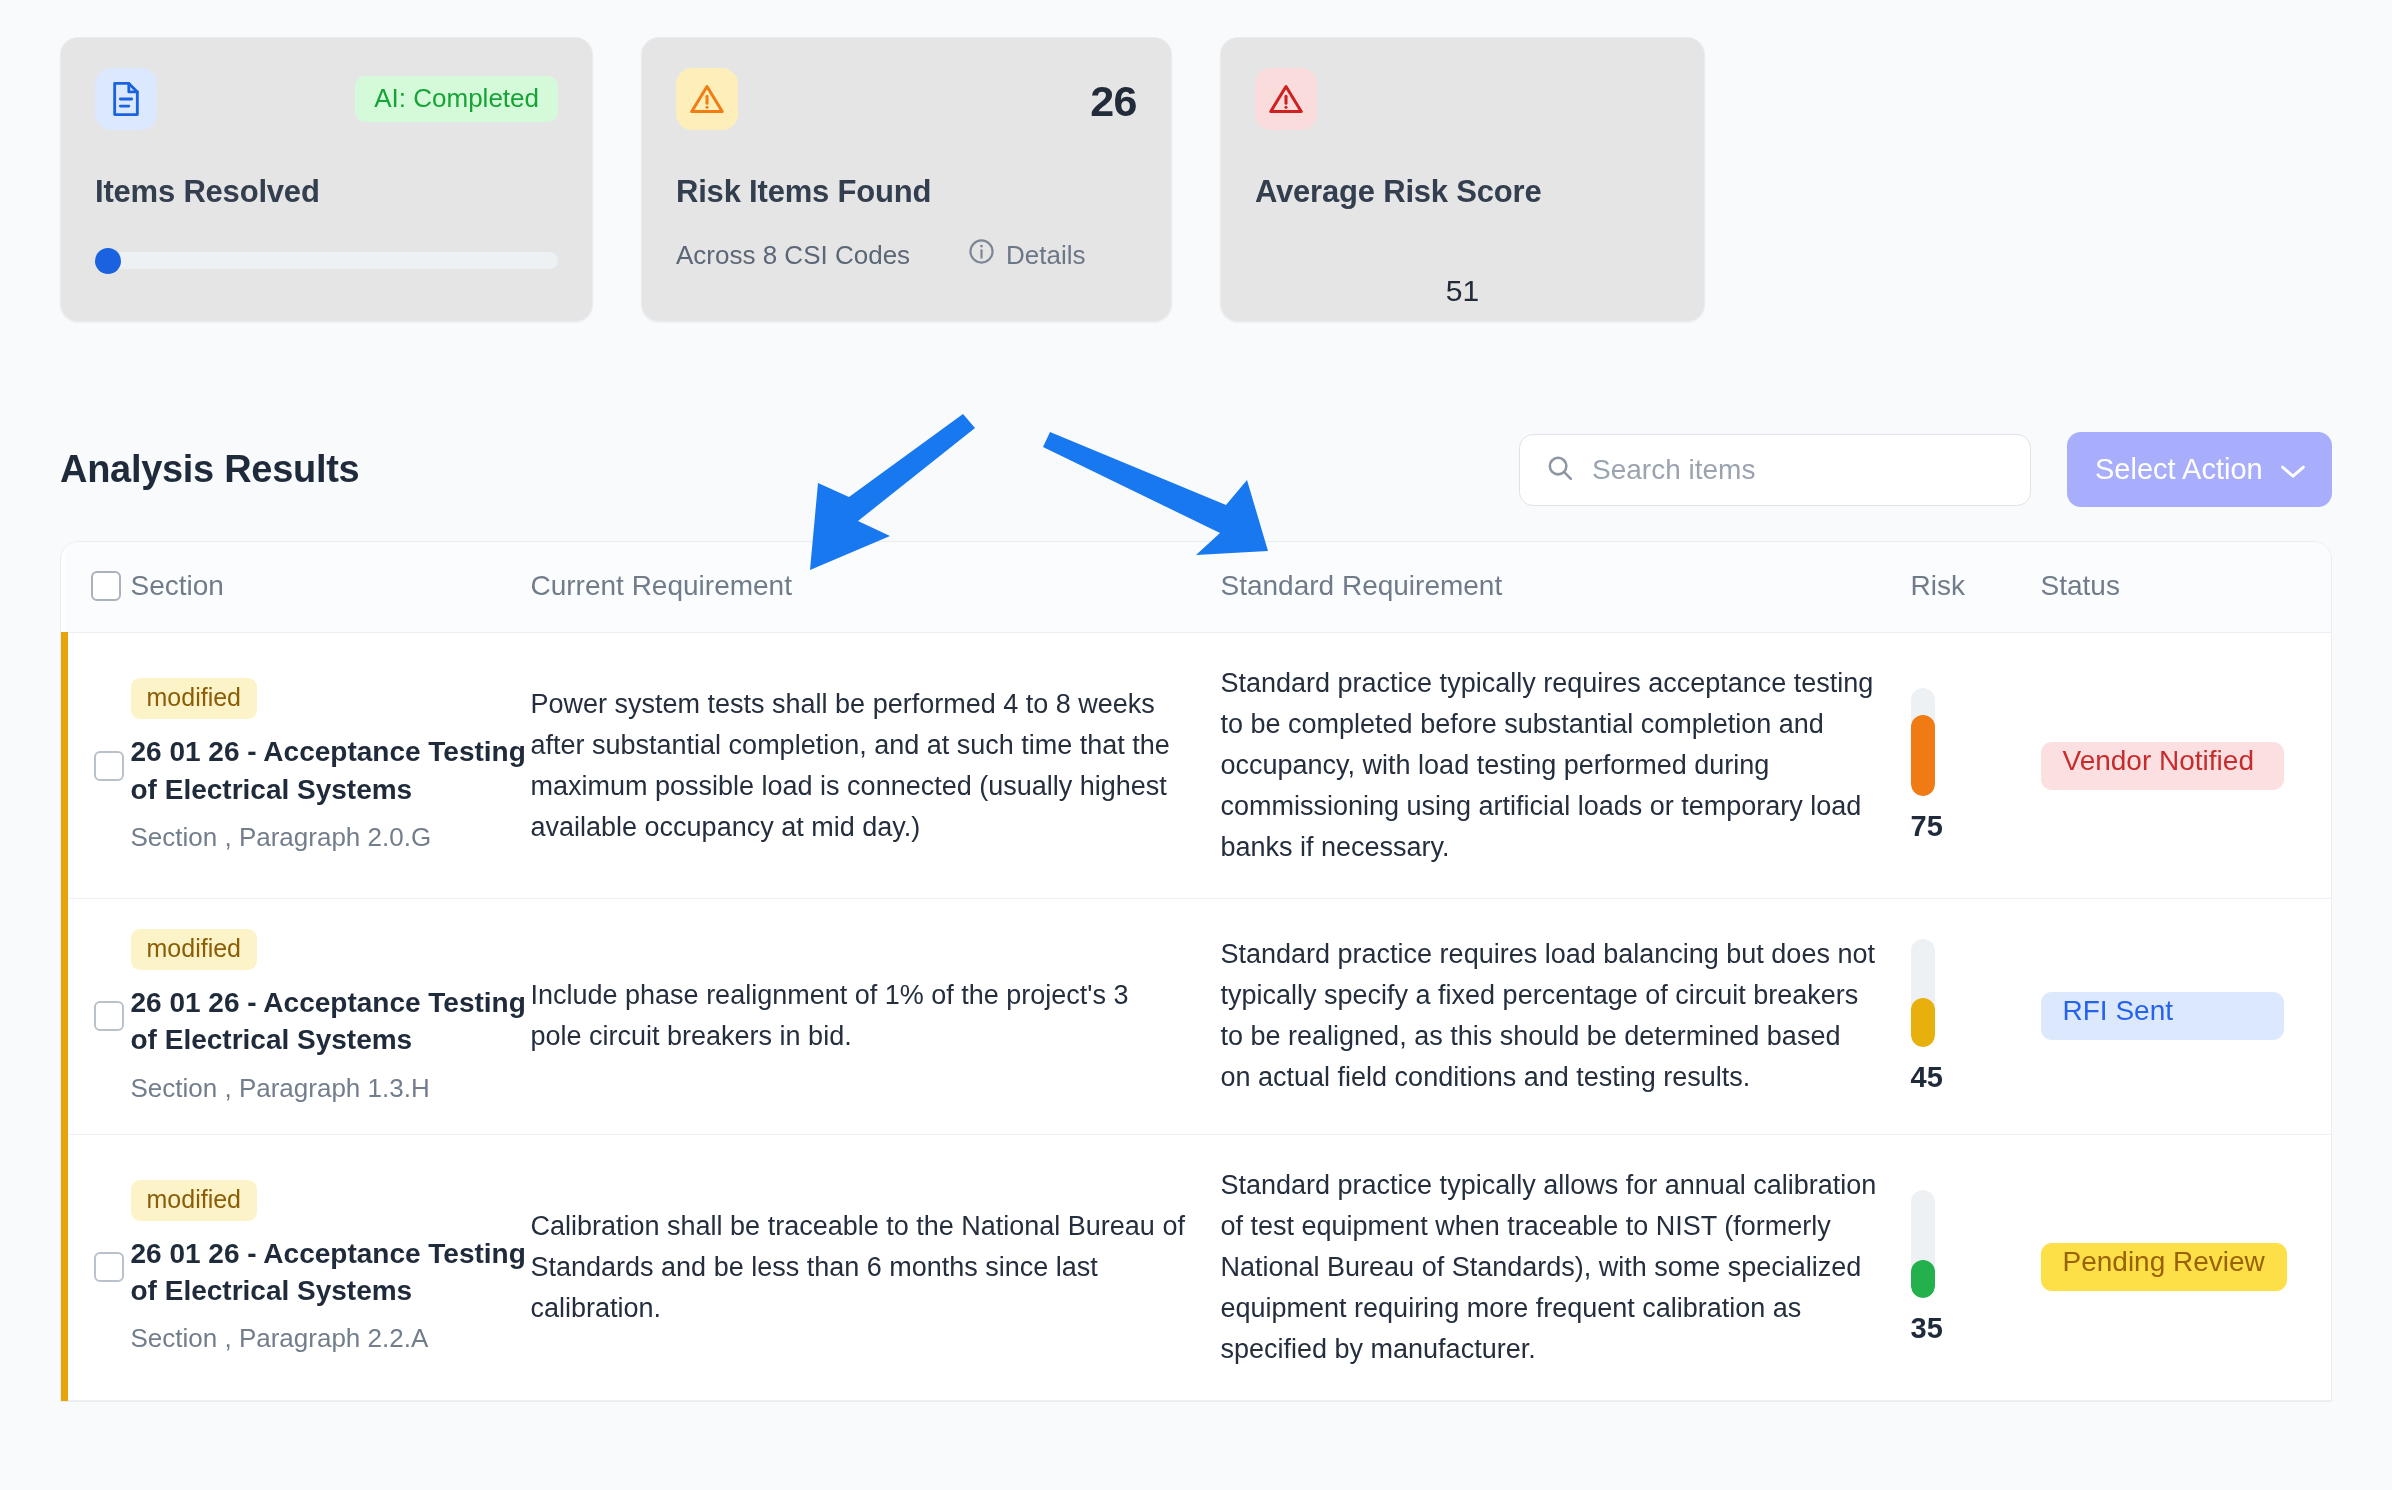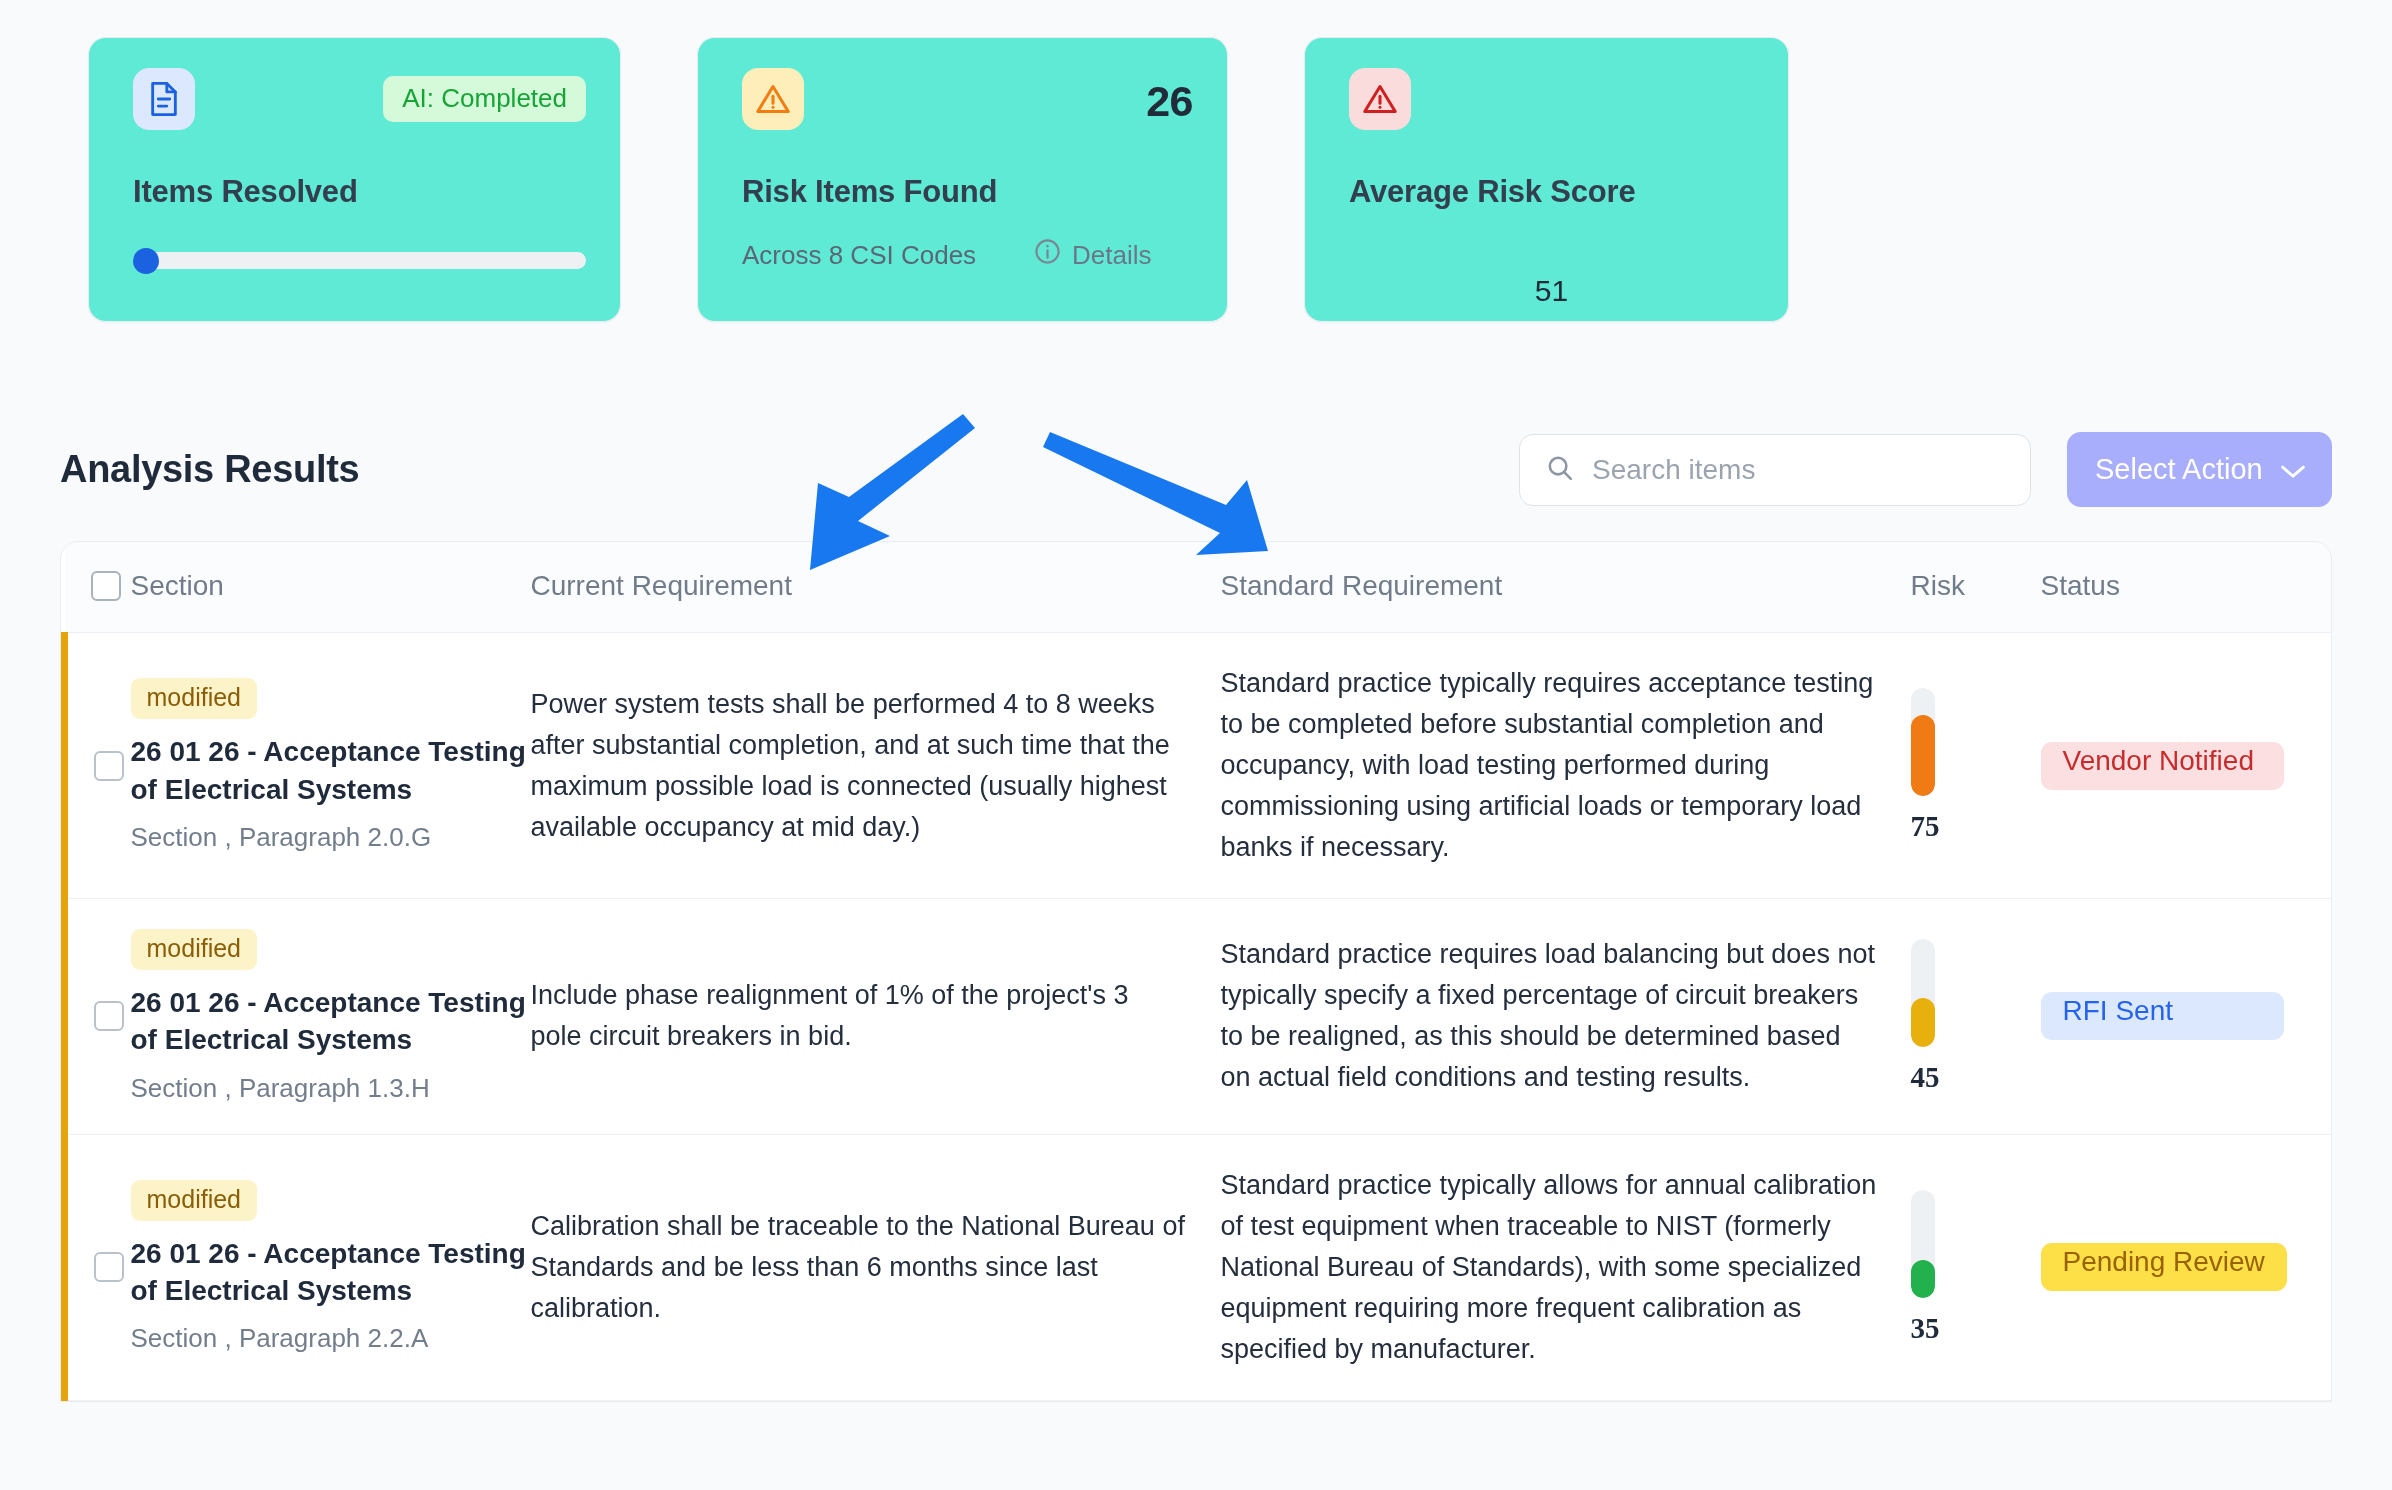--- a/index.html
+++ b/index.html
@@ -12,27 +12,26 @@
   }
   .page { position: relative; width: 2392px; height: 1490px; overflow: hidden; }
 
   
   .cards {
     display: flex;
     gap: 48px;
     padding: 37px 60px 0 60px;
   }
   .card {
-    background: #5eead4;
+    background: #e5e5e5;
     border: 1px solid #e9edf2;
     border-radius: 18px;
     box-shadow: 0 1px 2px rgba(16,24,40,.04);
-    padding: 30px 34px 30px 44px;
+    padding: 30px 34px 30px 34px;
     position: relative;
-    margin-left: 28px;
   }
   .card.items   { width: 533px; height: 285px; }
   .card.risk    { width: 531px; height: 285px; }
   .card.avg     { width: 485px; height: 285px; }
 
   .card-top { display: flex; align-items: flex-start; justify-content: space-between; }
   .icon-box {
     width: 62px; height: 62px; border-radius: 16px;
     display: flex; align-items: center; justify-content: center; flex: none;
   }
@@ -179,21 +178,21 @@
     font-size: 28px; font-weight: 700; color: #1f2a3a;
     line-height: 1.33; margin-top: 14px;
   }
   .sec-meta {
     font-size: 26px; color: #737e8c; margin-top: 14px;
   }
   .req-text {
     font-size: 27px; color: #242e3d; line-height: 1.52;
     padding-right: 34px;
   }
-  .risk-cell { text-align: left; font-family: Liberation Serif, serif; }
+  .risk-cell { text-align: left; }
   .risk-bar {
     width: 24px; height: 108px;
     background: #eef1f4; border-radius: 12px;
     position: relative; overflow: hidden;
   }
   .risk-bar .rfill {
     position: absolute; left: 0; right: 0; bottom: 0;
     border-radius: 12px;
   }
   .risk-val { font-size: 29px; font-weight: 700; color: #1f2a3a; margin-top: 14px; }

